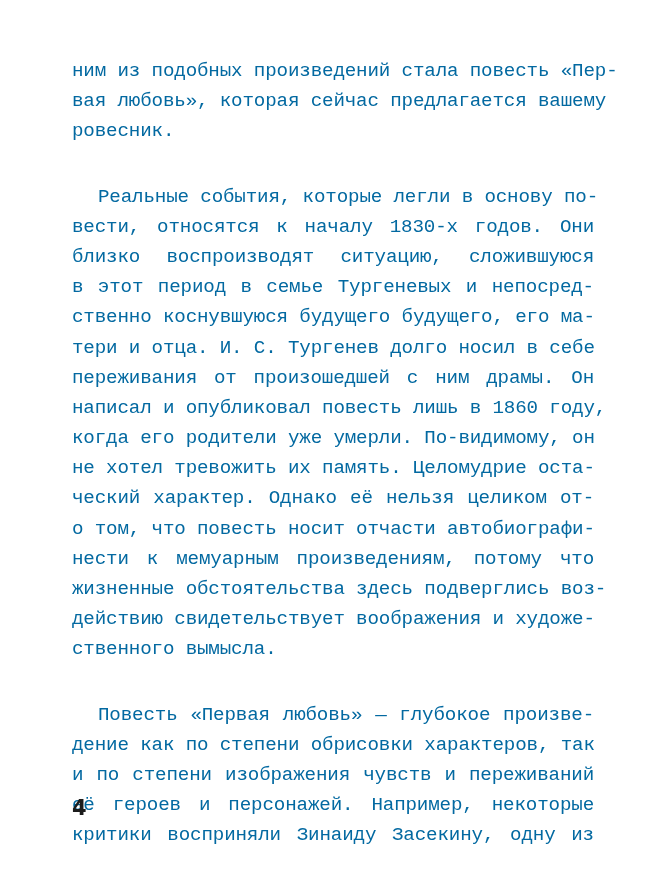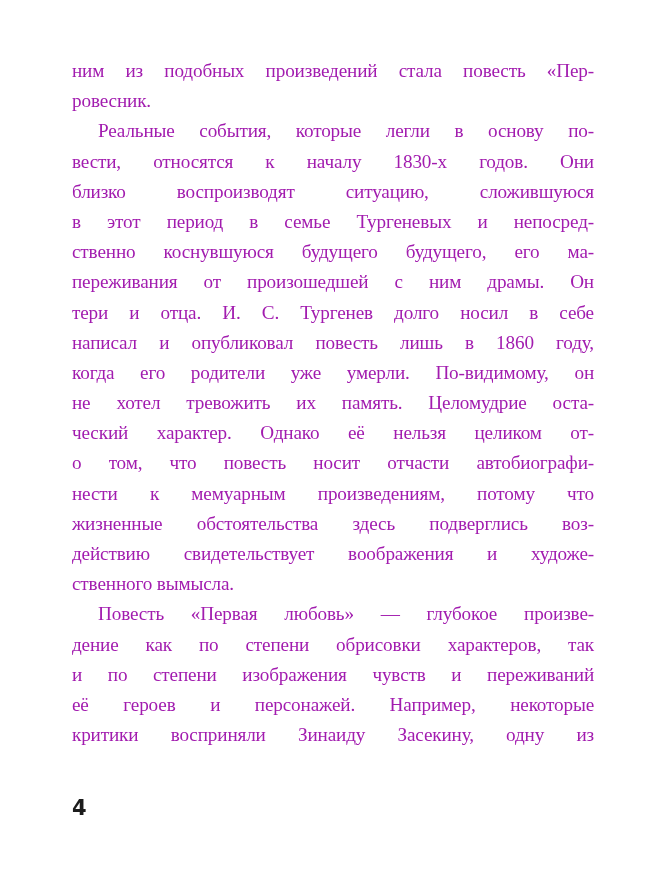--- a/index.html
+++ b/index.html
@@ -1,52 +1,53 @@
 <!DOCTYPE html>
 <html><head>
 <meta charset="utf-8">
 <style>
   html, body { margin: 0; padding: 0; background: #ffffff; }
   body { width: 650px; height: 869px; position: relative; overflow: hidden; }
   .page { position: absolute; left: 72px; top: 56px; width: 522px; }
   .line {
-    font-family: Liberation Serif, serif;
+    font-family: Liberation Mono, monospace;
     font-size: 19.2px;
-    color: #a21caf;
+    color: #0369a1;
     height: 30.2px;
     line-height: 30.2px;
     white-space: nowrap;
     text-align: justify;
     text-align-last: justify;
     letter-spacing: -0.15px;
   }
   .line.last { text-align-last: left; }
-  .line.indent { padding-left: 26px; }
+  .line.indent { padding-left: 26px; margin-top: 35px; }
   .pagenum {
     position: absolute; left: 72px; top: 796px;
     font-family: "DejaVu Sans", sans-serif; font-weight: bold;
     font-size: 21px; color: #1c1c1c;
   }
 </style>
 </head>
 <body>
 
 <div class="page">
   <div>
     <div class="line">ним из подобных произведений стала повесть «Пер-</div>
+    <div class="line">вая любовь», которая сейчас предлагается вашему</div>
     <div class="line last">ровесник.</div>
   </div>
   <div>
     <div class="line indent">Реальные события, которые легли в основу по-</div>
     <div class="line">вести, относятся к началу 1830-х годов. Они</div>
     <div class="line">близко воспроизводят ситуацию, сложившуюся</div>
     <div class="line">в этот период в семье Тургеневых и непосред-</div>
     <div class="line">ственно коснувшуюся будущего будущего, его ма-</div>
+    <div class="line">тери и отца. И. С. Тургенев долго носил в себе</div>
     <div class="line">переживания от произошедшей с ним драмы. Он</div>
-    <div class="line">тери и отца. И. С. Тургенев долго носил в себе</div>
     <div class="line">написал и опубликовал повесть лишь в 1860 году,</div>
     <div class="line">когда его родители уже умерли. По-видимому, он</div>
     <div class="line">не хотел тревожить их память. Целомудрие оста-</div>
     <div class="line">ческий характер. Однако её нельзя целиком от-</div>
     <div class="line">о том, что повесть носит отчасти автобиографи-</div>
     <div class="line">нести к мемуарным произведениям, потому что</div>
     <div class="line">жизненные обстоятельства здесь подверглись воз-</div>
     <div class="line">действию свидетельствует воображения и художе-</div>
     <div class="line last">ственного вымысла.</div>
   </div>

